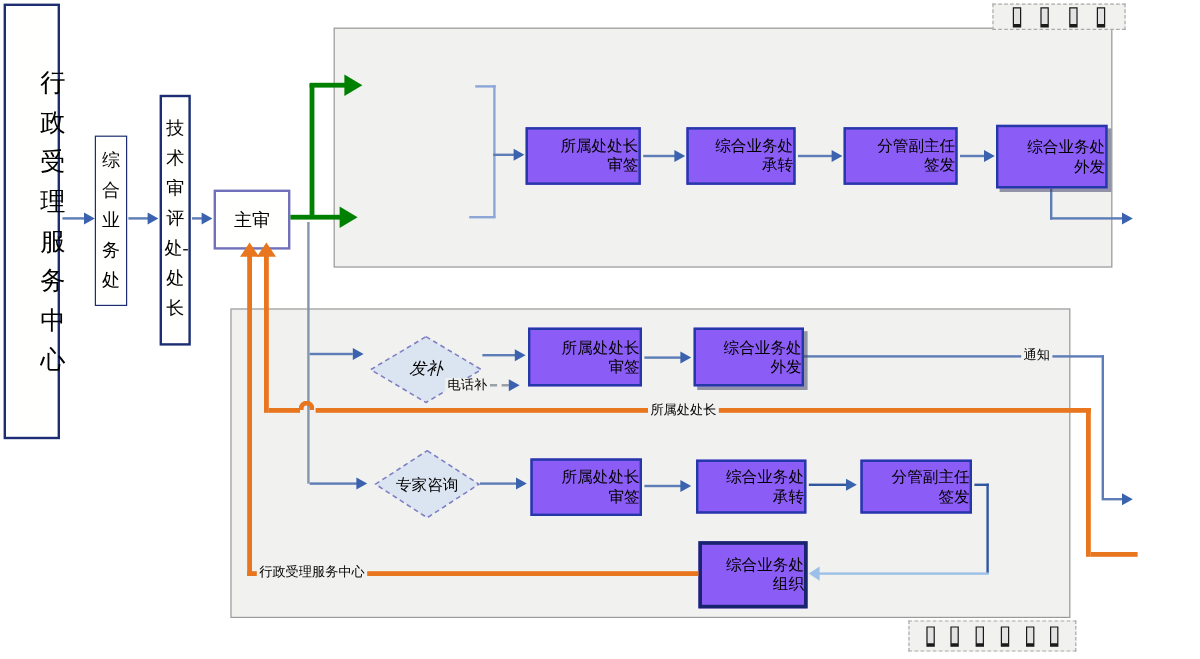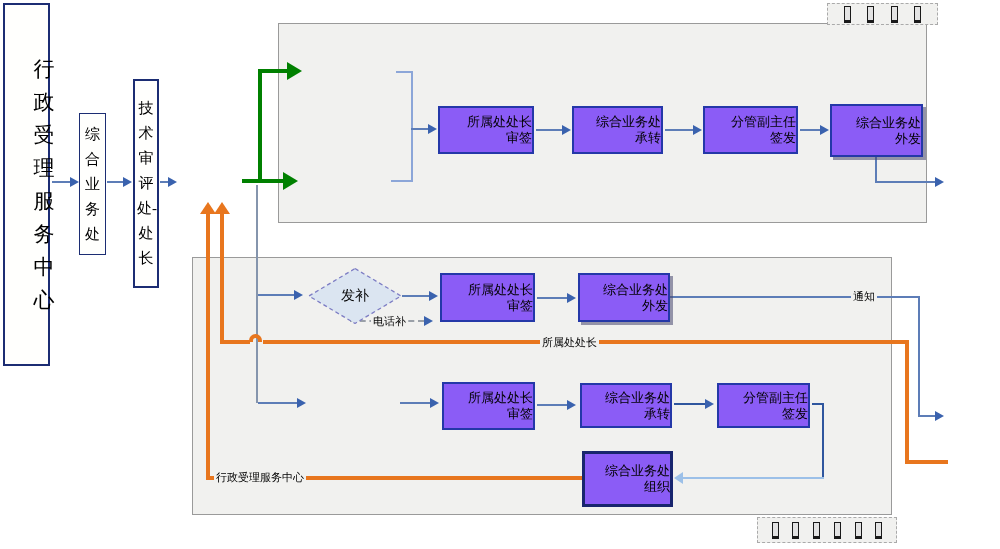--- a/index.html
+++ b/index.html
@@ -71,27 +71,36 @@
 
   <div class="abs vbox" style="left:3px;top:3px;width:47px;height:363px;padding-left:35px;">
     <div class="vtext">行政受理服务中心</div>
   </div>
   <div class="abs vbox" style="left:79px;top:113px;width:27px;height:142px;border-width:1px;">
     <div class="vtext small">综合业务处</div>
   </div>
   <div class="abs vbox" style="left:133px;top:79px;width:26px;height:209px;">
     <div class="vtext small">技术审评处-处长</div>
   </div>
-
-
-  <div class="abs dwrap dashed" style="left:308px;top:268px;width:94px;height:56px;">
+  <div class="abs zbox" style="left:178px;top:158px;width:64px;height:50px;">
+    <span>主审</span>
+  </div>
+
+
+  <div class="abs dwrap dashed" style="left:308px;top:280px;width:94px;height:56px;font-style:italic;">
     <svg viewBox="0 0 100 100" preserveAspectRatio="none">
         <polygon points="50,1 99,50 50,99 1,50"></polygon>
       </svg>
     <div class="dlabel">发补</div>
+  </div>
+  <div class="abs dwrap dashed" style="left:312px;top:375px;width:88px;height:57px;">
+    <svg viewBox="0 0 100 100" preserveAspectRatio="none">
+        <polygon points="50,1 99,50 50,99 1,50"></polygon>
+      </svg>
+    <div class="dlabel" style="font-size:13px;">专家咨询</div>
   </div>
 
   <div class="abs pbox" style="left:438px;top:106px;width:96px;height:48px;">
     <span>所属处处长</span>
     <span>审签</span>
   </div>
   <div class="abs pbox" style="left:572px;top:106px;width:91px;height:48px;">
     <span>综合业务处</span>
     <span>承转</span>
   </div>

